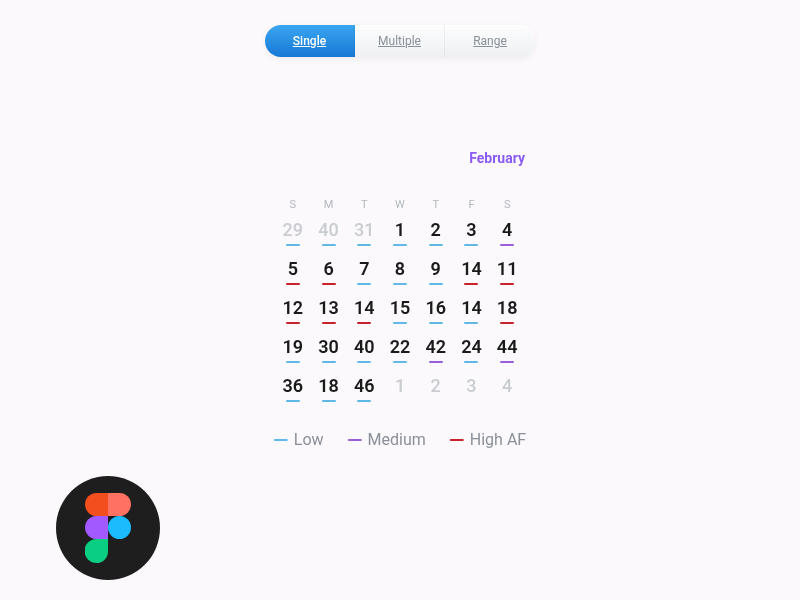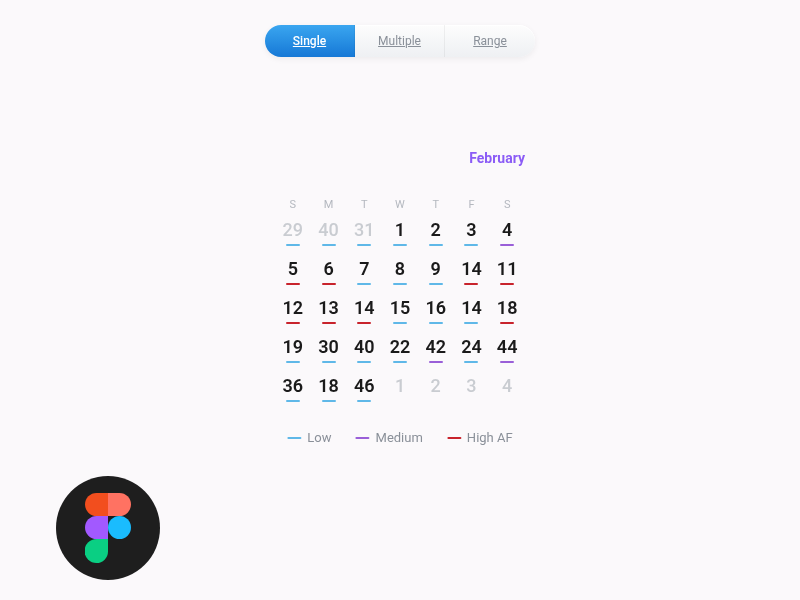--- a/index.html
+++ b/index.html
@@ -97,21 +97,21 @@
   .lvl-high  { background: #c8232c; }
 
   
   .legend {
     position: absolute;
     top: 430px;
     left: 50%;
     transform: translateX(-50%);
     display: flex;
     gap: 24px;
-    font-size: 13px;
+    font-size: 16px;
     color: #8a9099;
     align-items: center;
   }
   .legend-item { display: flex; align-items: center; gap: 6px; }
   .legend-swatch {
     width: 14px; height: 2px; border-radius: 2px;
   }
 
   
   .logo {

